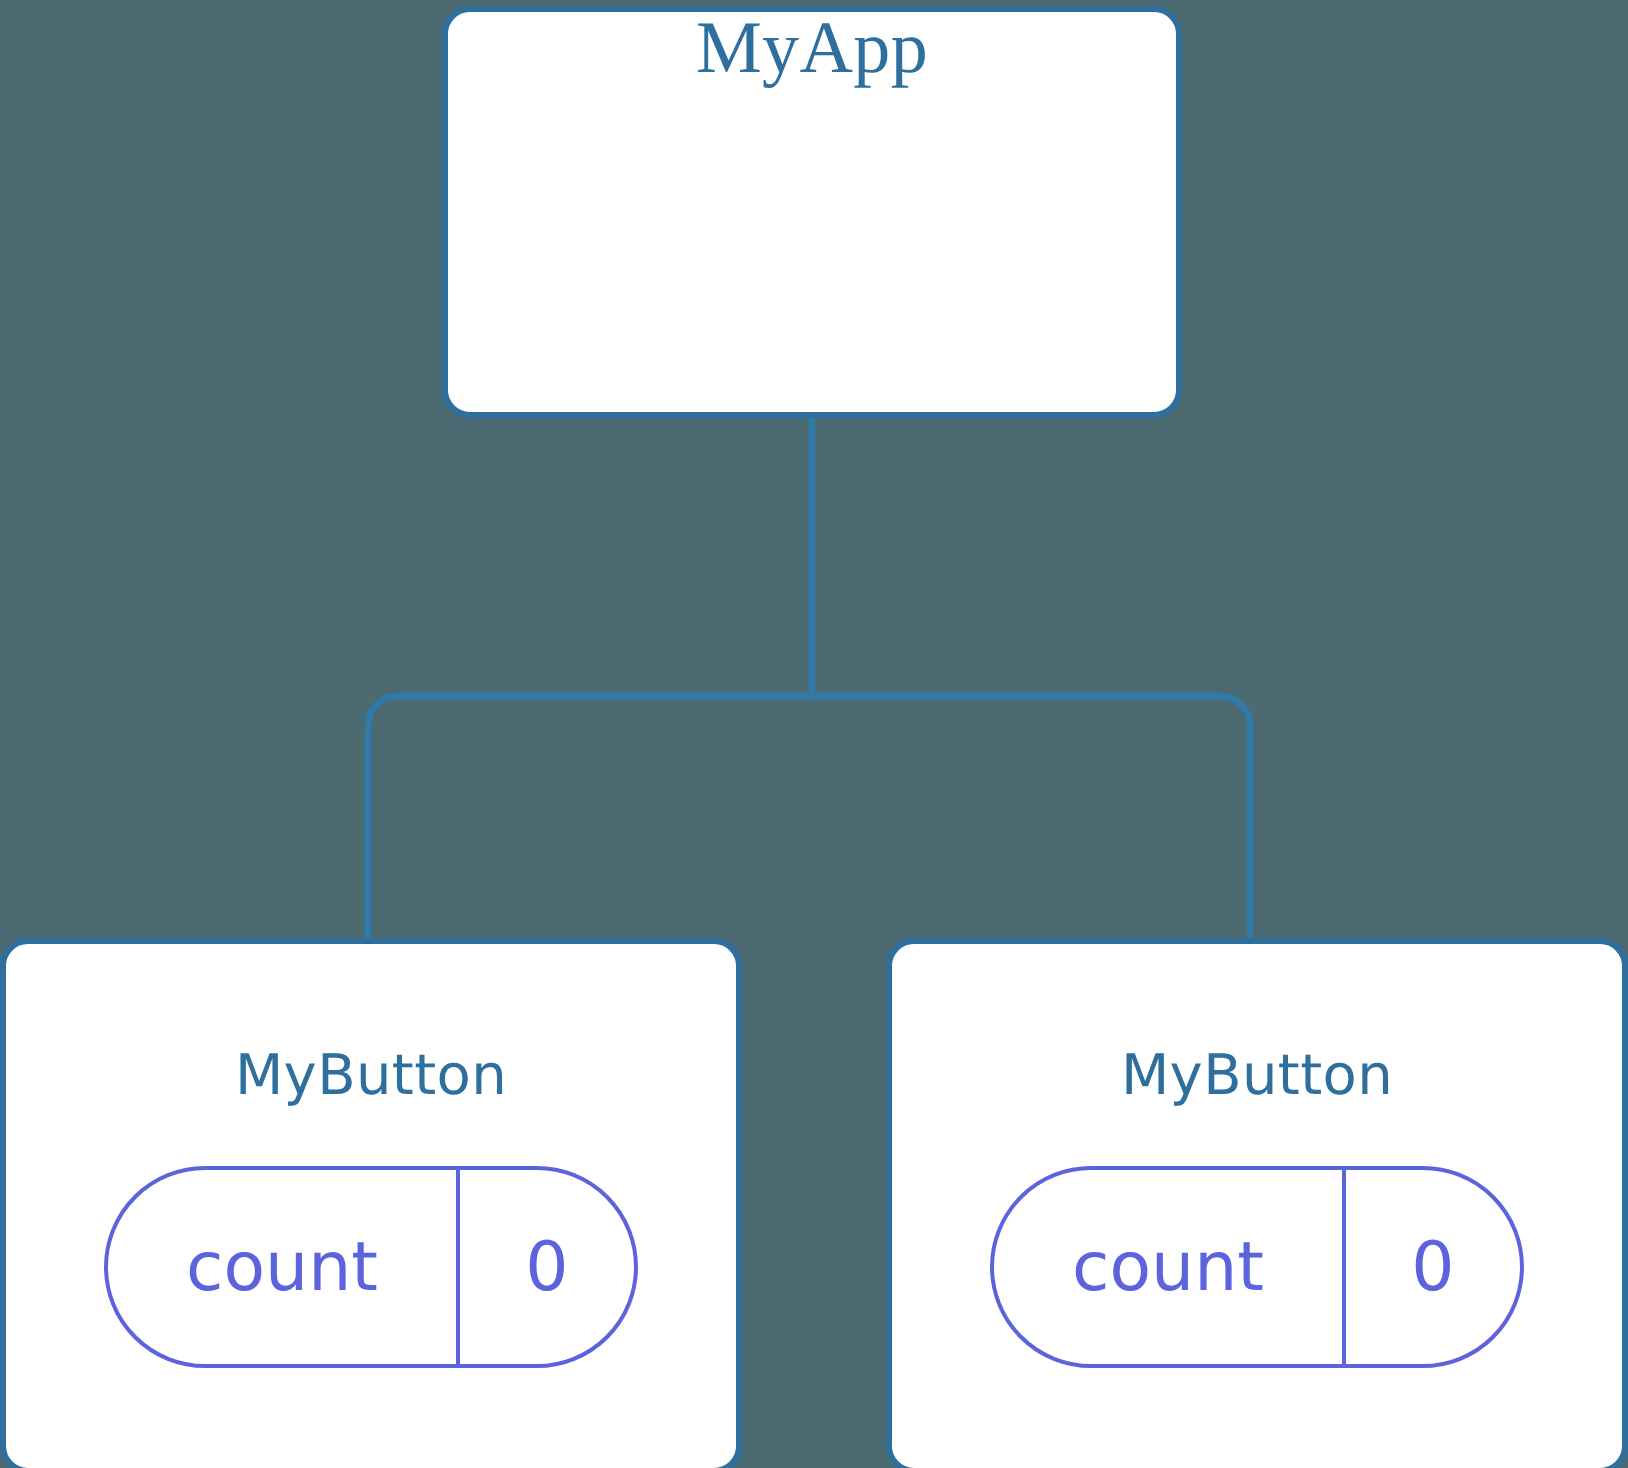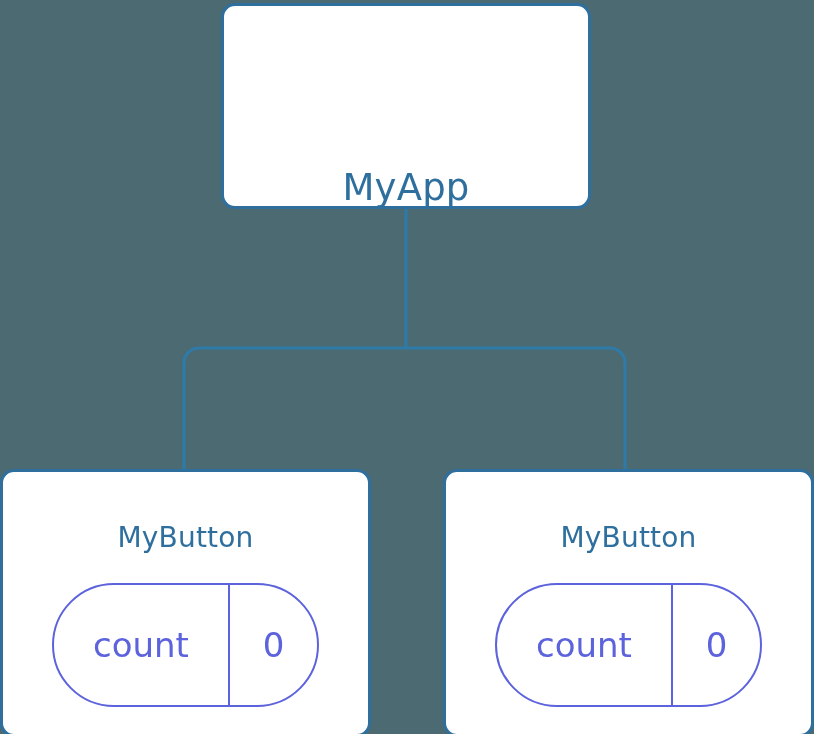--- a/index.html
+++ b/index.html
@@ -36,21 +36,22 @@
     border-radius: 14px;
     display: flex;
     flex-direction: column;
     align-items: center;
   }
   .node-root {
     left: 221px;
     top: 3px;
     width: 370px;
     height: 206px;
-    justify-content: flex-end;
+    justify-content: flex-start;
+    font-family: Liberation Serif, serif;
   }
   .node-child {
     width: 371px;
     height: 268px;
     justify-content: flex-start;
   }
   .node-child-left  { left: 0px;   top: 469px; }
   .node-child-right { left: 443px; top: 469px; }
 
   .node-title {
@@ -64,21 +65,21 @@
   .node-child .node-title {
     font-size: 28px;
     margin-top: 52px;
   }
 
   .state-pill {
     position: relative;
     box-sizing: border-box;
     margin-top: 31px;
     width: 267px;
-    height: 124px;
+    height: 101px;
     border: 2.5px solid #5c63dc;
     border-radius: 999px;
     display: flex;
     align-items: stretch;
     background: transparent;
   }
   .pill-key, .pill-val {
     display: flex;
     align-items: center;
     justify-content: center;

